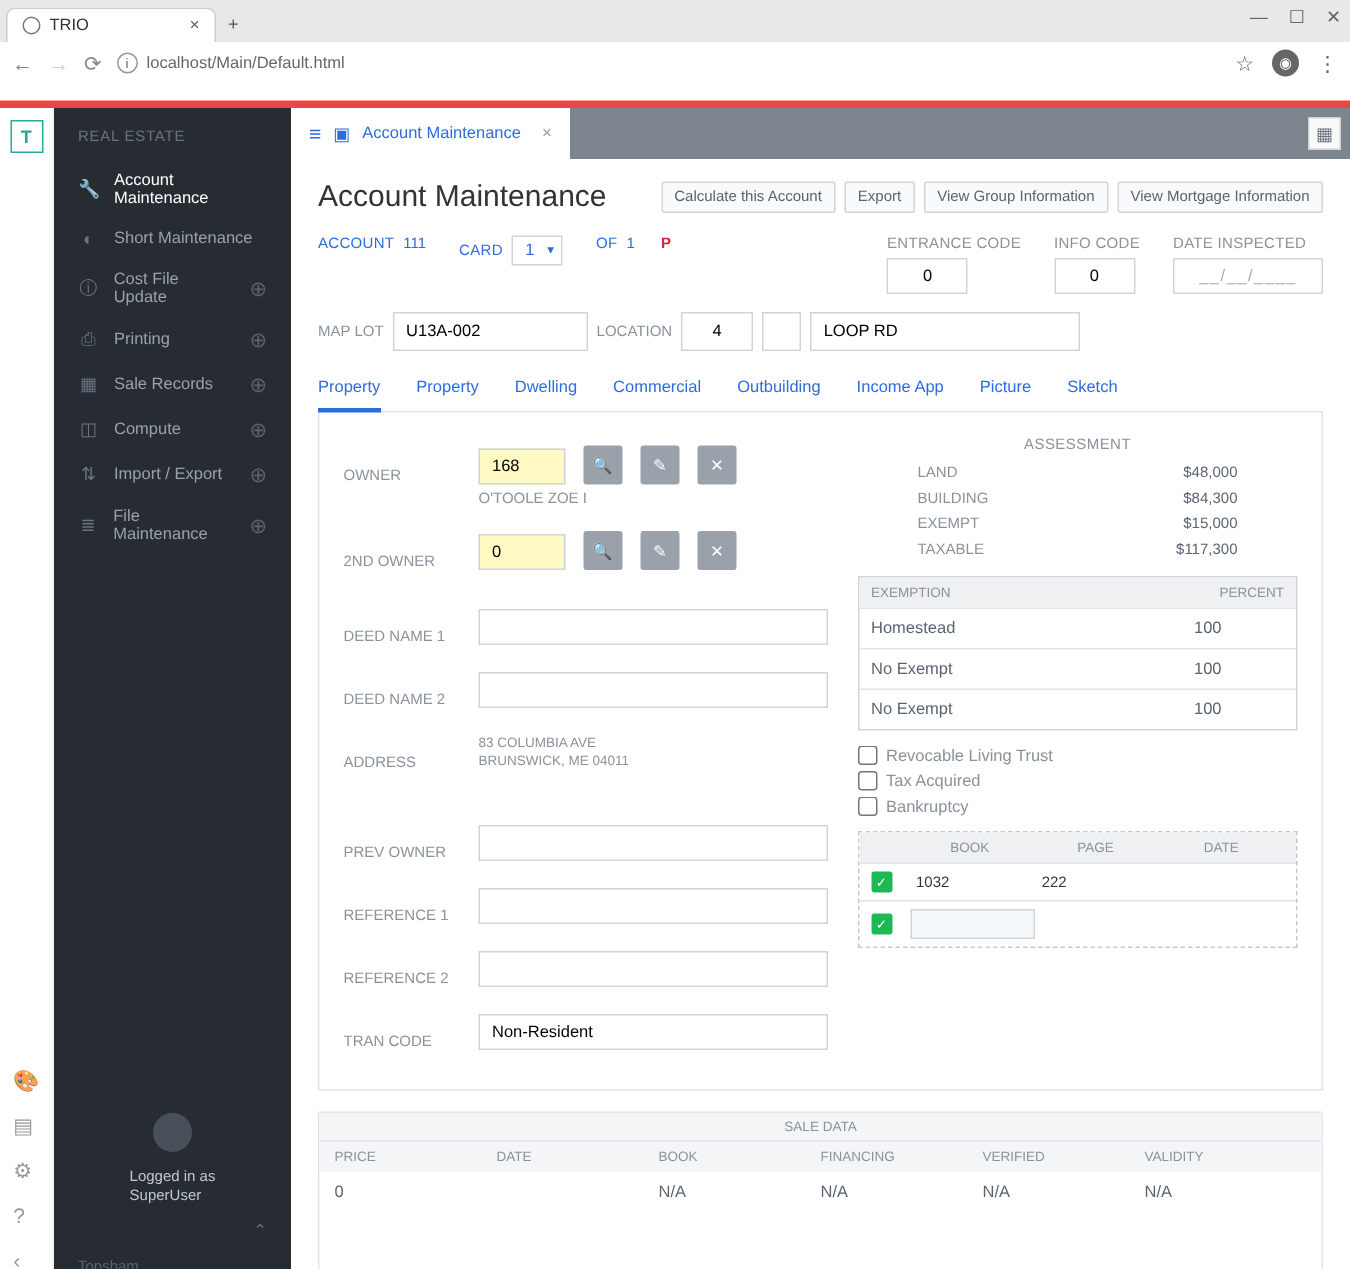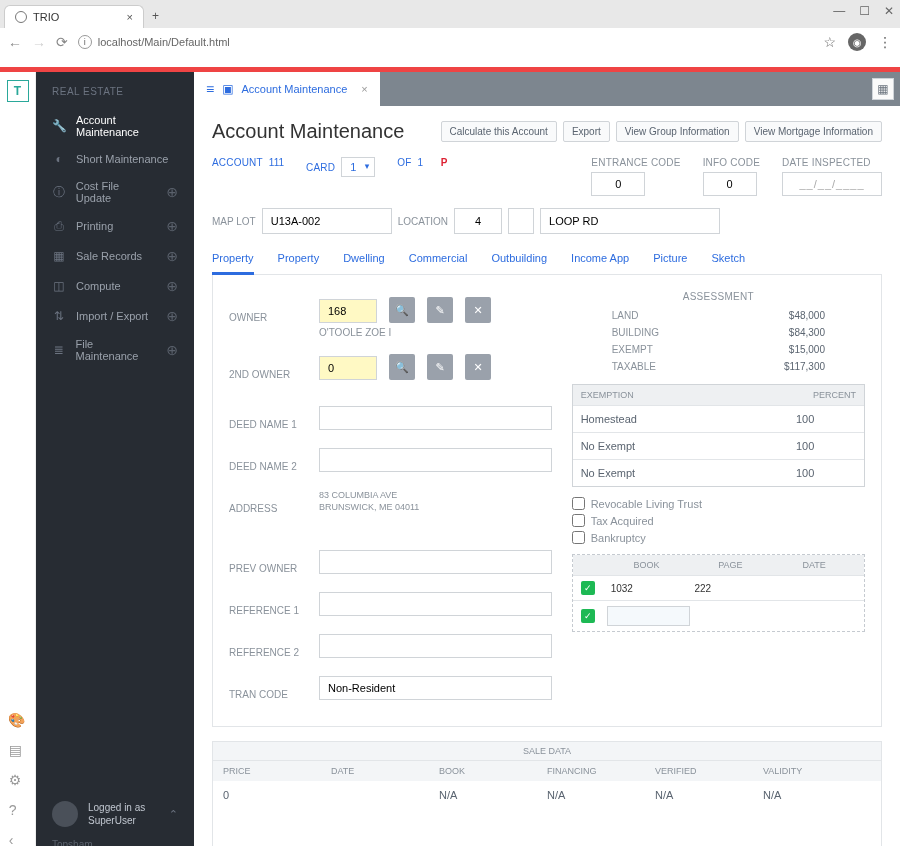--- a/index.html
+++ b/index.html
@@ -22,21 +22,21 @@
 .rail { width: 36px; background: #fff; border-right: 1px solid #eee; display: flex; flex-direction: column; align-items: center; padding-top: 8px; }
 .rail .logo { width: 22px; height: 22px; border: 1px solid #2aa89a; color: #2aa89a; font-weight: bold; display: flex; align-items: center; justify-content: center; font-size: 12px; }
 .rail .bottom-icons { margin-top: auto; display: flex; flex-direction: column; gap: 14px; padding-bottom: 14px; color: #999; font-size: 14px; }
 
 .sidebar { width: 158px; background: #272c33; color: #9aa1ab; display: flex; flex-direction: column; font-size: 11px; }
 .sidebar .section-title { color: #6b7380; font-size: 10px; letter-spacing: 0.5px; padding: 14px 16px 10px; }
 .sidebar .nav-item { display: flex; align-items: center; gap: 10px; padding: 7px 16px; cursor: pointer; position: relative; }
 .sidebar .nav-item.active > span:nth-child(2) { color: #fff; }
 .sidebar .nav-item .plus { margin-left: auto; color: #5a616c; font-size: 14px; }
 .sidebar .icon { width: 14px; font-size: 12px; text-align: center; color: #6b7380; }
-.sidebar .user-block { margin-top: auto; padding: 12px 16px; display: flex; align-items: center; gap: 10px; }
+.sidebar .user-block { margin-top: auto; padding: 12px 16px; display: flex; align-items: center; gap: 10px; flex-direction: column; }
 .sidebar .avatar { width: 26px; height: 26px; border-radius: 50%; background: #4a5059; }
 .sidebar .user-text { font-size: 10px; line-height: 1.3; color: #c1c7d0; }
 .sidebar .chev { margin-left: auto; color: #6b7380; }
 .sidebar .footer { padding: 0 16px 12px; font-size: 10px; color: #5a616c; }
 
 .main { flex: 1; background: #7d868f; display: flex; flex-direction: column; overflow: hidden; }
 .topbar { height: 34px; display: flex; align-items: center; }
 .doc-tab { background: #fff; height: 34px; display: flex; align-items: center; gap: 8px; padding: 0 12px; font-size: 11px; }
 .doc-tab .menu-ico { color: #2d6cdf; font-size: 14px; }
 .doc-tab .folder-ico { color: #2d6cdf; font-size: 12px; }

